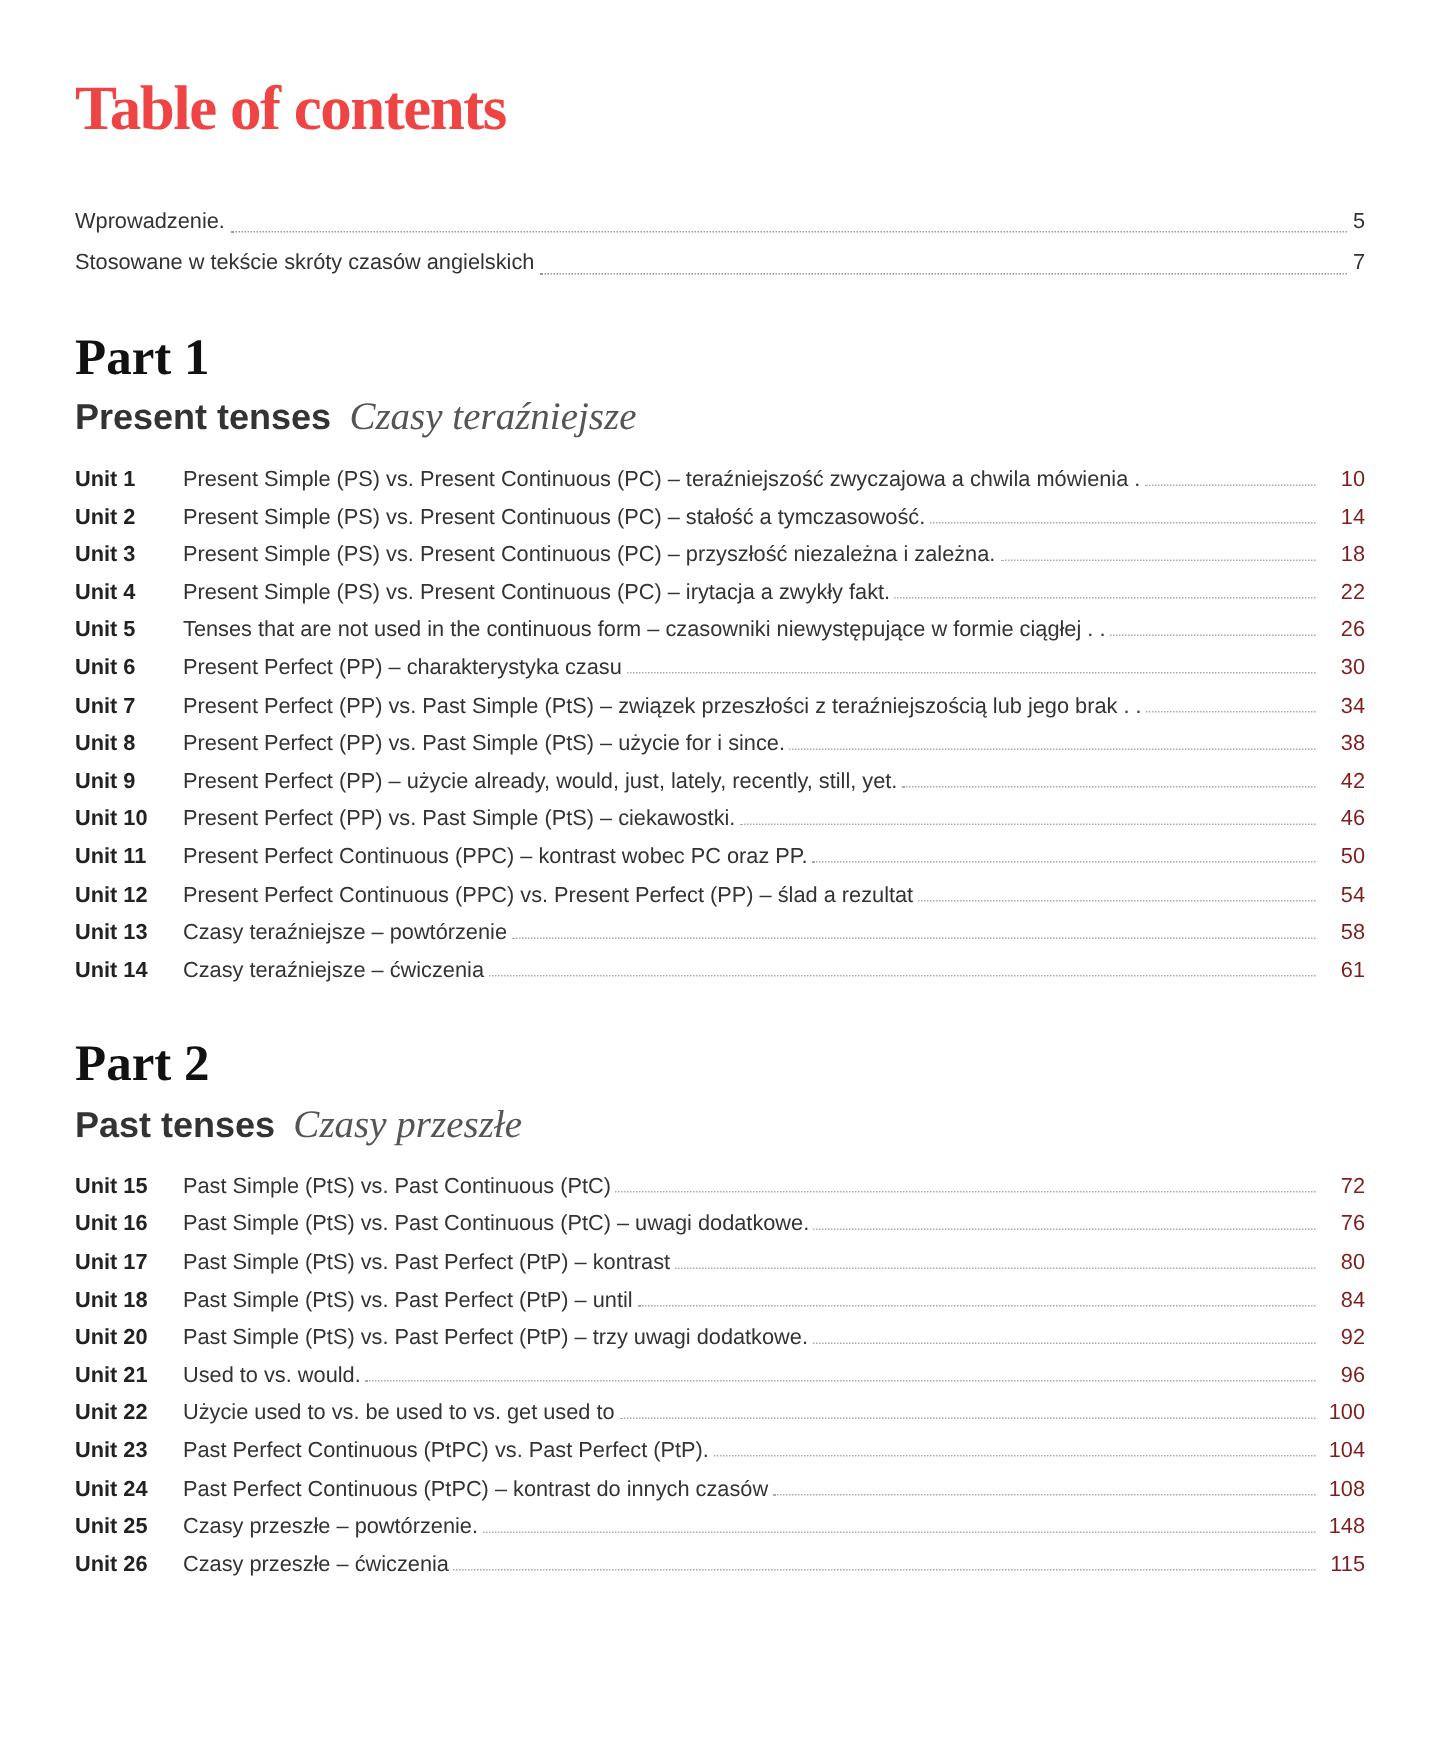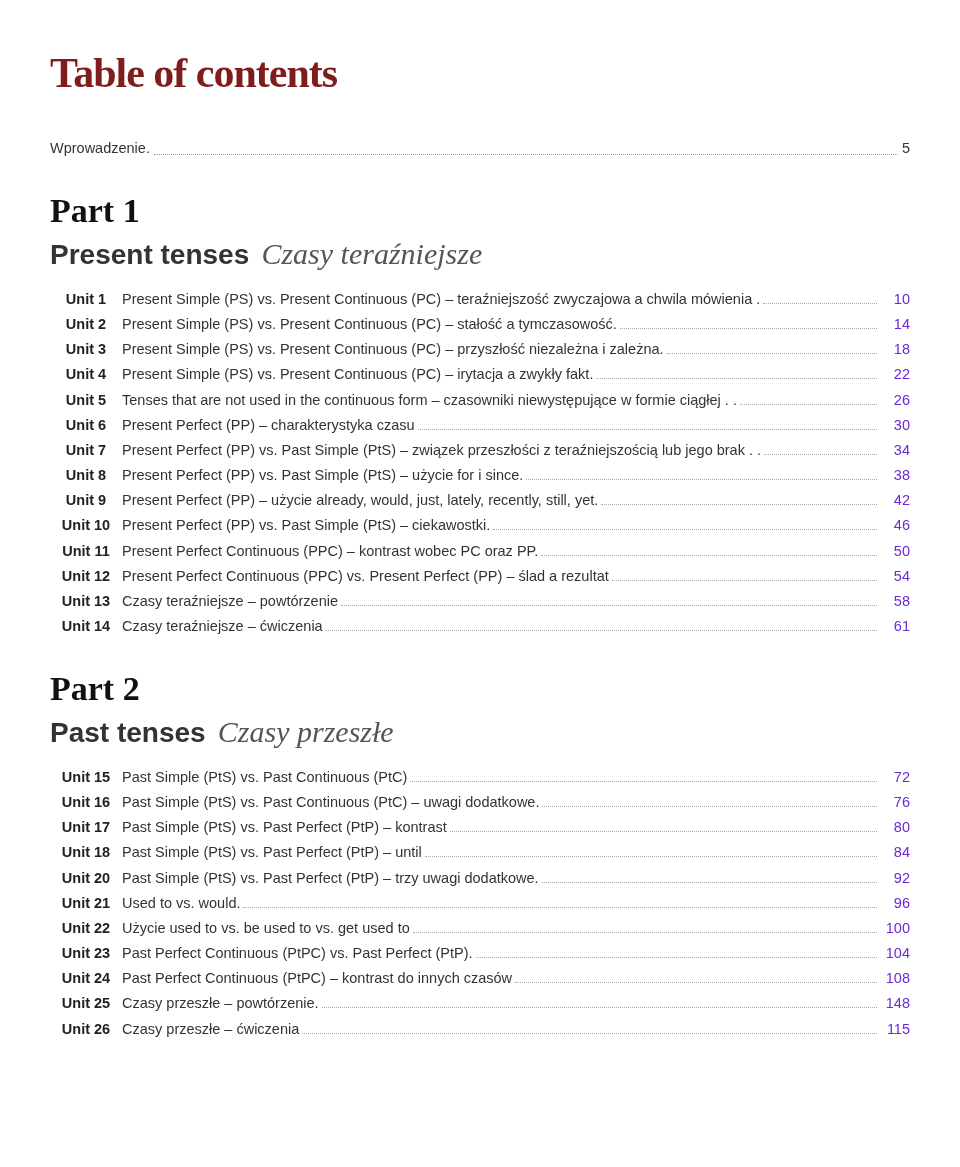--- a/index.html
+++ b/index.html
@@ -8,21 +8,21 @@
       font-family: Arial, Helvetica, sans-serif;
       color: #222;
       padding: 40px 50px;
       font-size: 15px;
       line-height: 1.6;
     }
     .page-title {
       font-size: 42px;
       font-weight: 900;
       font-family: Georgia, serif;
-      color: #7f1d1d;
+      color: #ef4444;
       margin-bottom: 30px;
       letter-spacing: -1px;
     }
     .intro-line {
       display: flex;
       justify-content: space-between;
       margin-bottom: 4px;
       font-size: 14.5px;
     }
     .intro-label { color: #333; }
@@ -40,80 +40,84 @@
     }
     .part-title-big {
       font-size: 34px;
       font-weight: 900;
       font-family: Georgia, serif;
       color: #111;
       display: block;
       line-height: 1.1;
     }
     .part-subtitle {
-      font-size: 28px;
+      font-size: 24px;
       font-weight: bold;
       color: #333;
     }
     .part-subtitle-cursive {
       font-family: Georgia, serif;
       font-style: italic;
       font-weight: normal;
       color: #555;
-      font-size: 30px;
+      font-size: 26px;
       margin-left: 8px;
     }
 
     .toc-section {
       margin-top: 10px;
     }
 
     .toc-row {
       display: flex;
       align-items: baseline;
       margin-bottom: 2px;
       font-size: 14.5px;
     }
     .unit-label {
       min-width: 72px;
       font-weight: bold;
       color: #222;
       flex-shrink: 0;
-      text-align: center;
     }
     .entry-text {
       color: #333;
       white-space: nowrap;
       flex-shrink: 0;
       text-align: center;
     }
     .dot-leader {
       flex: 1;
       border-bottom: 1px dotted #aaa;
       margin: 0 3px;
       margin-bottom: 5px;
     }
     .page-number {
       flex-shrink: 0;
-      color: #6d28d9;
+      color: #7f1d1d;
       min-width: 30px;
       text-align: right;
     }
   </style>
 </head>
 <body>
 
 <h1 class="page-title">Table of contents</h1>
 
 <div class="toc-section" id="intro-rows">
     <div class="intro-line">
     <span class="intro-label">Wprowadzenie.</span>
     <span class="dots"></span>
     <span class="page-num">5</span>
   </div>
+    <div class="intro-line">
+    <span class="intro-label">Stosowane w tekście skróty czasów angielskich</span>
+    <span class="dots"></span>
+    <span class="page-num">7</span>
+  </div>
   </div>
 
 <div id="parts-container">
     <div>
       <div class="part-header">
     <span class="part-title-big">Part 1</span>
     <div>
       <span class="part-subtitle">Present tenses</span>
       <span class="part-subtitle-cursive">Czasy teraźniejsze</span>
     </div>

